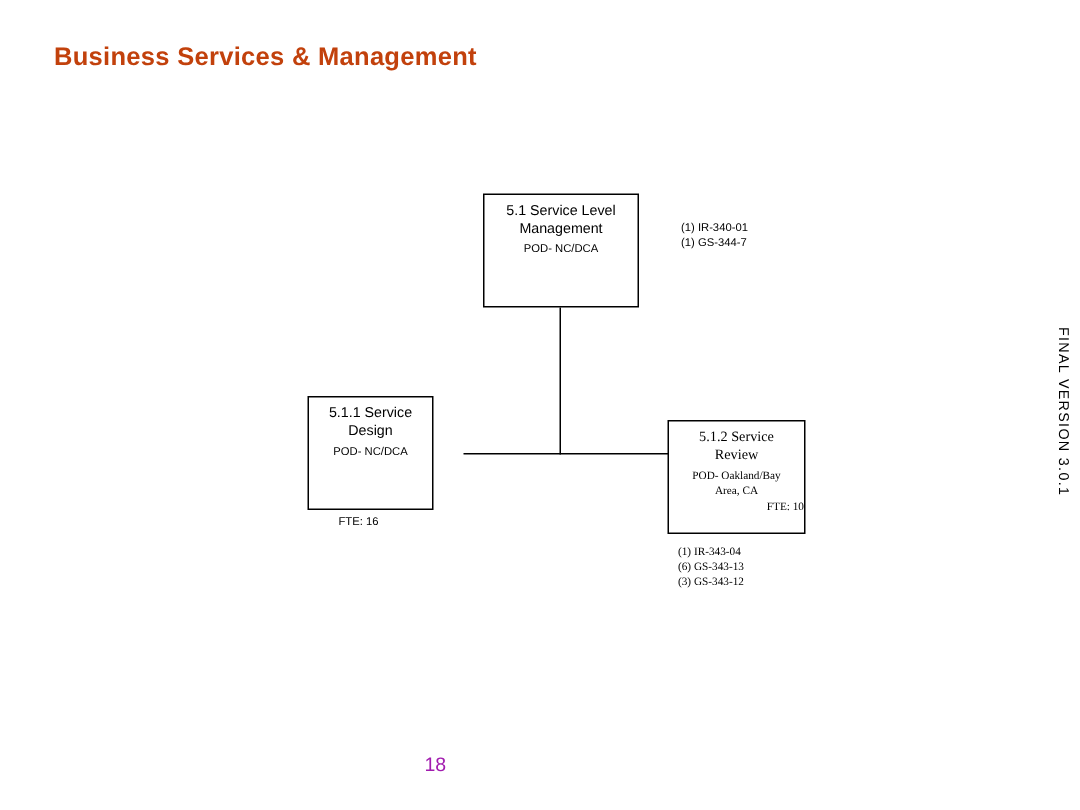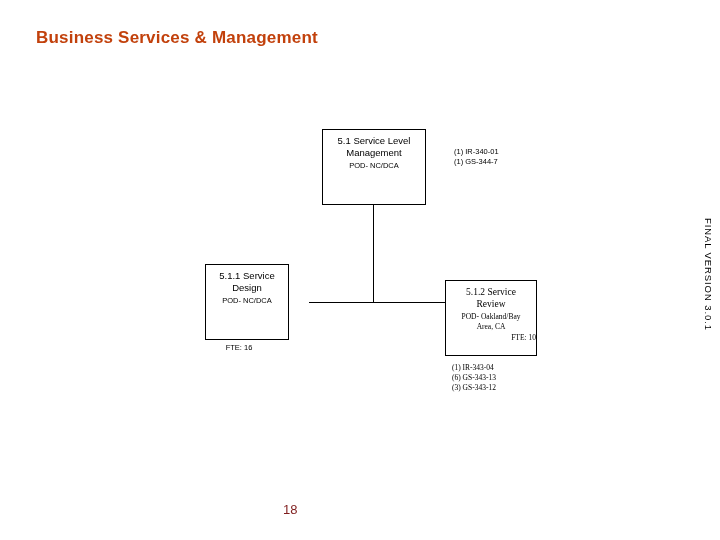--- a/index.html
+++ b/index.html
@@ -126,21 +126,21 @@
     background: #000;
   }
   .v { width: 1px; }
   .h { height: 1px; }
 
   .page-number {
     position: absolute;
     left: 283px;
     top: 502px;
     font-size: 13px;
-    color: #7f1d1d;
+    color: #a21caf;
   }
 </style>
 </head>
 <body>
 
 <div class="slide">
 
   <div class="title-block">
     <div class="title-line">Business Services &amp; Management</div>
   </div>

